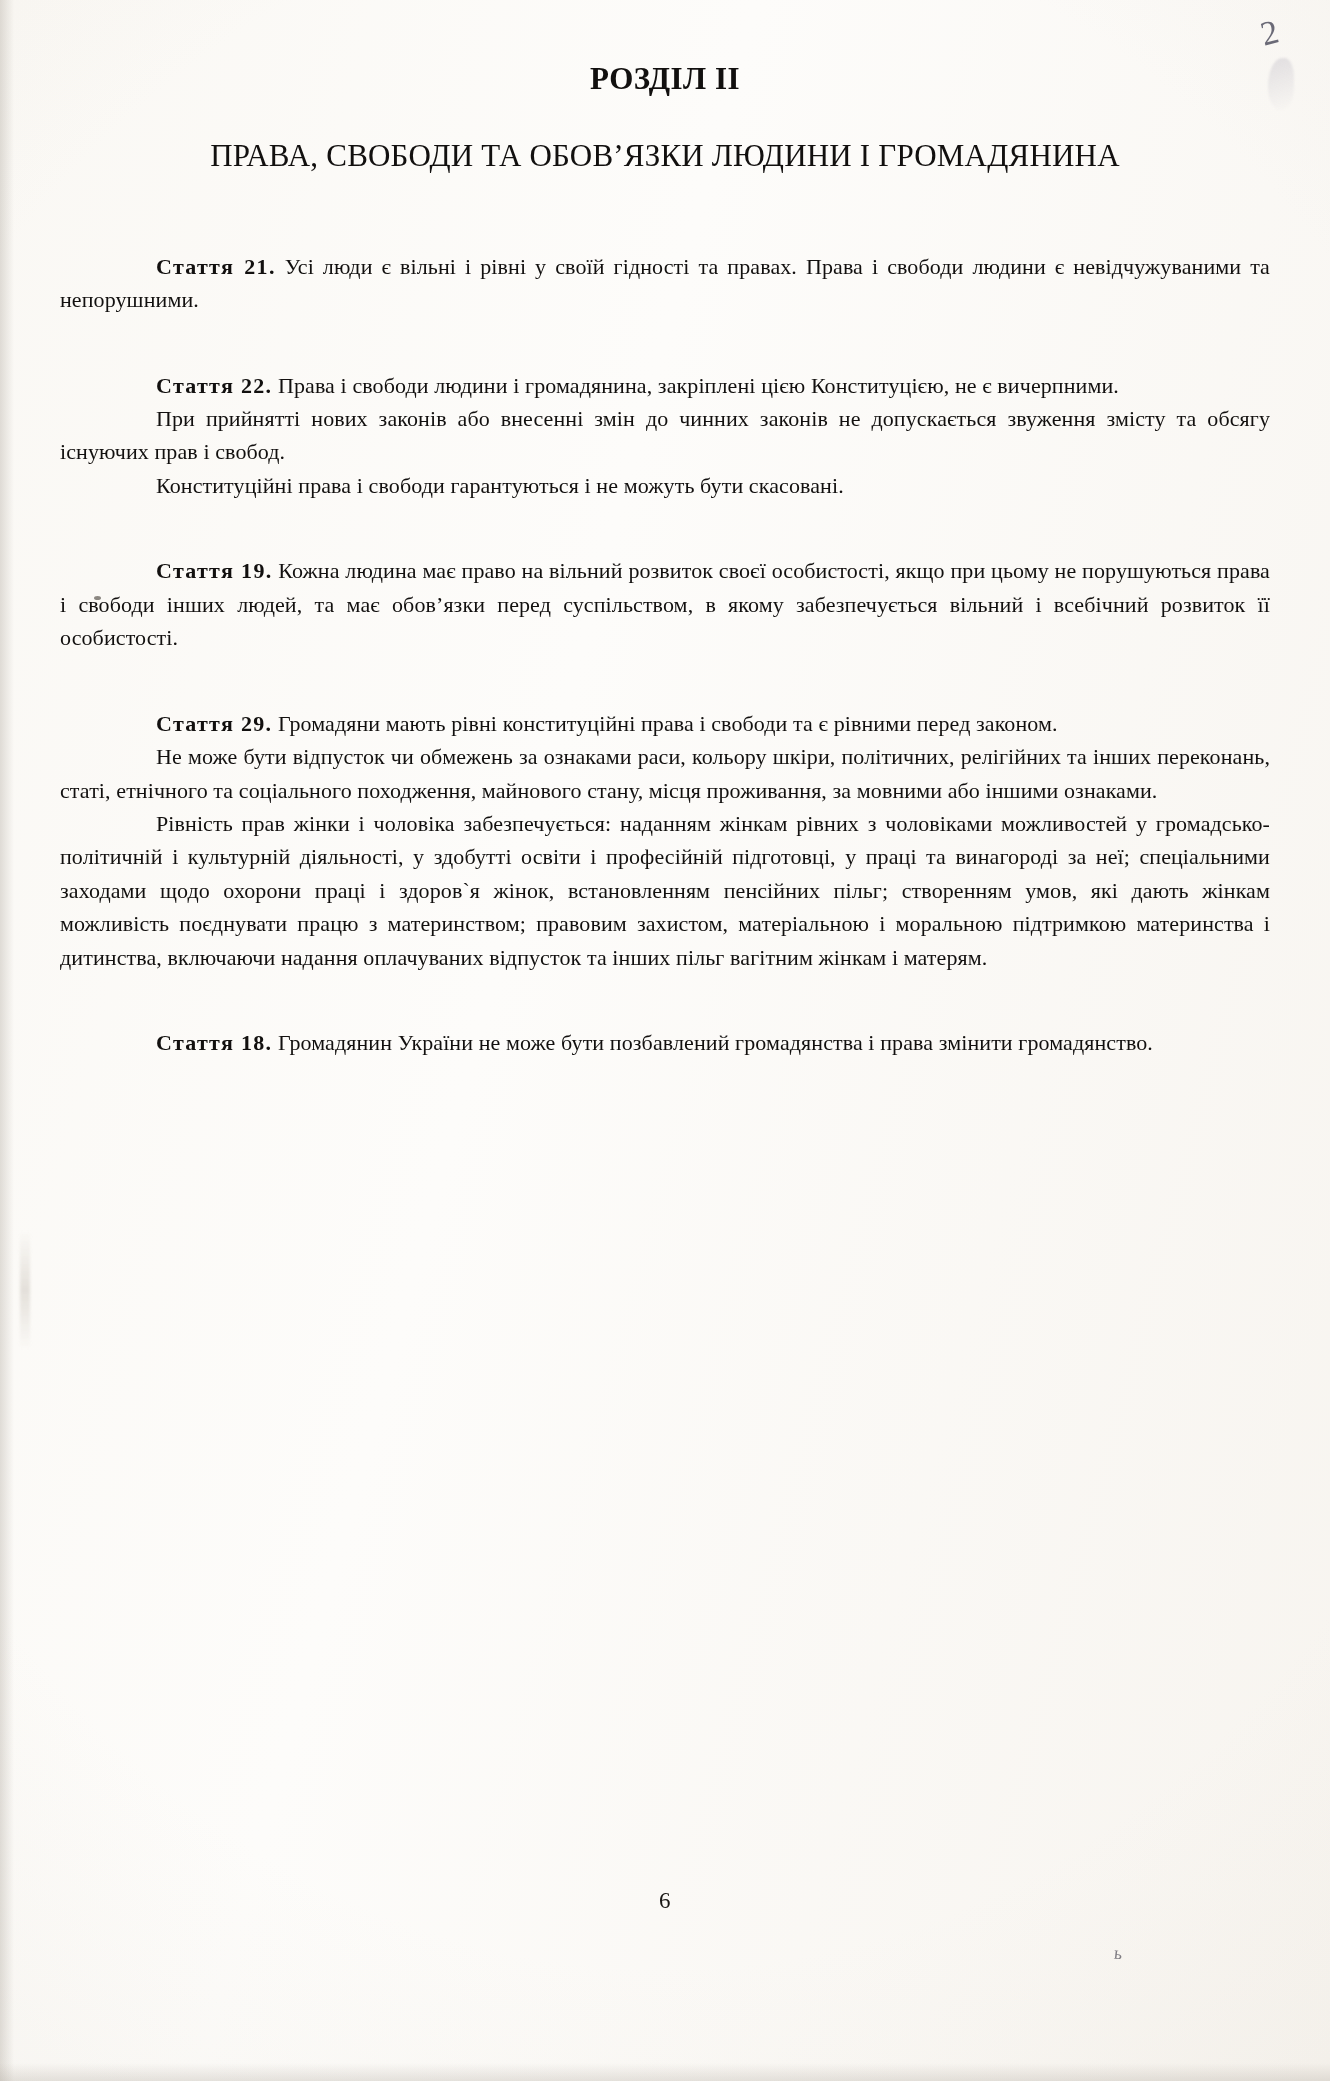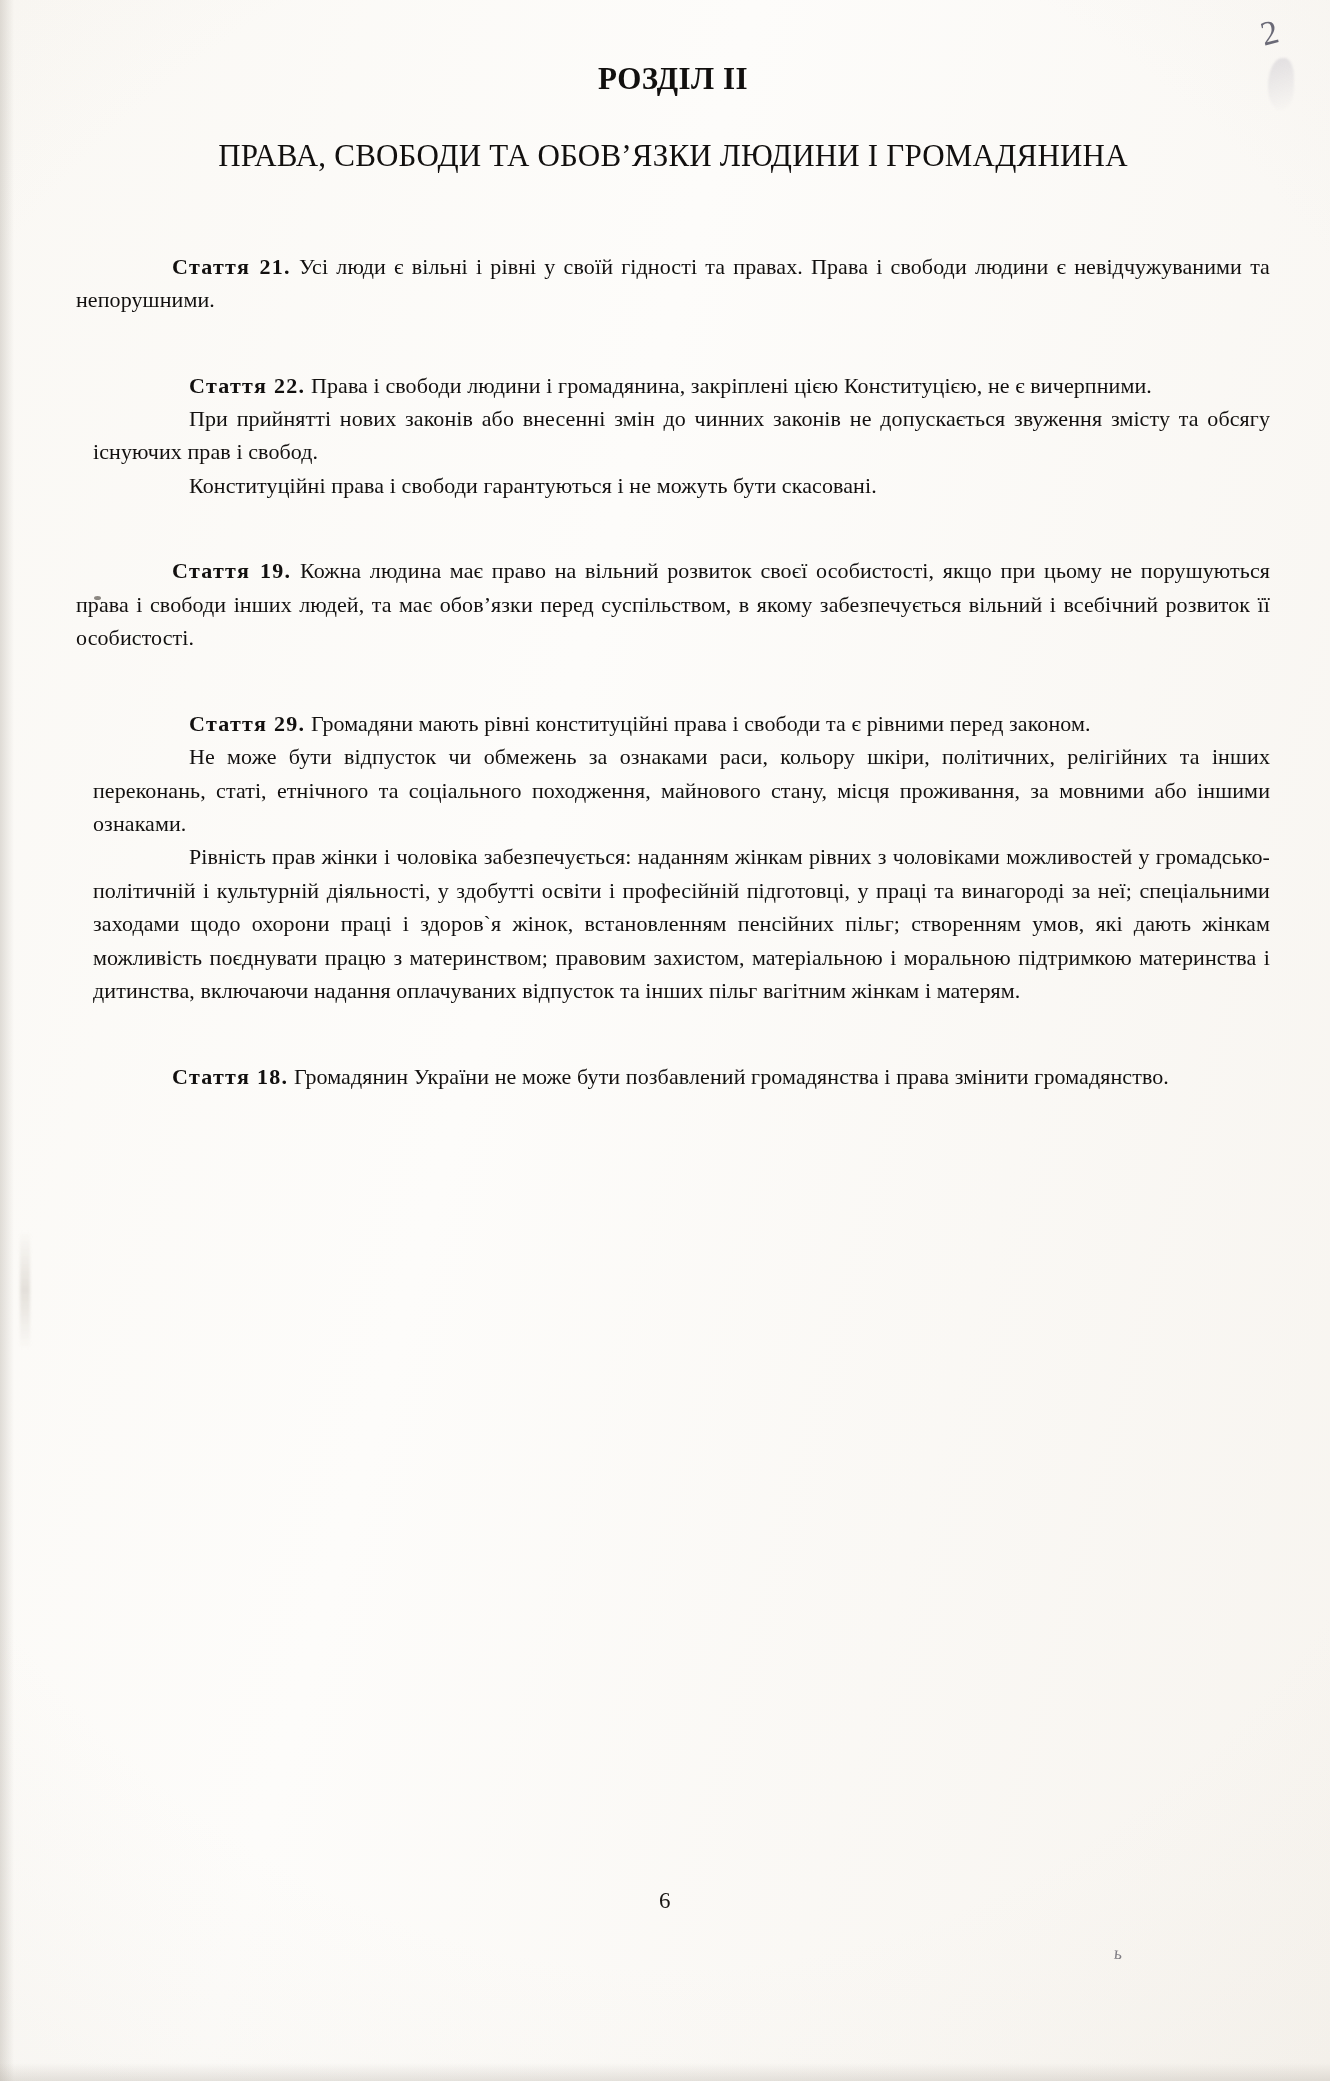--- a/index.html
+++ b/index.html
@@ -28,21 +28,21 @@
     background:
       radial-gradient(ellipse 120% 90% at 50% 45%, rgba(255,255,255,0) 55%, rgba(228,222,212,0.45) 100%),
       linear-gradient(105deg, rgba(250,248,244,1) 0%, rgba(253,252,250,1) 40%, rgba(247,244,239,1) 100%);
     pointer-events: none;
   }
   .content {
     position: absolute;
     left: 0;
     top: 0;
     width: 1330px;
-    padding: 0 60px 0 76px;
+    padding: 0 60px 0 60px;
     box-sizing: border-box;
   }
   .heading-block {
     text-align: center;
     margin-top: 62px;
   }
   h1.section-number {
     font-size: 31px;
     font-weight: bold;
     letter-spacing: 0.5px;
@@ -67,21 +67,20 @@
     font-size: 22px;
     line-height: 1.52;
     text-align: justify;
     text-justify: inter-word;
     margin: 0 0 2px 0;
     text-indent: 96px;
     letter-spacing: 0.1px;
   }
   p.para.tight {
     margin-bottom: 0;
-    margin-left: 17px;
   }
   .art-label {
     font-weight: bold;
     letter-spacing: 1.3px;
   }
   .page-number {
     position: absolute;
     left: 0;
     right: 0;
     top: 1888px;

